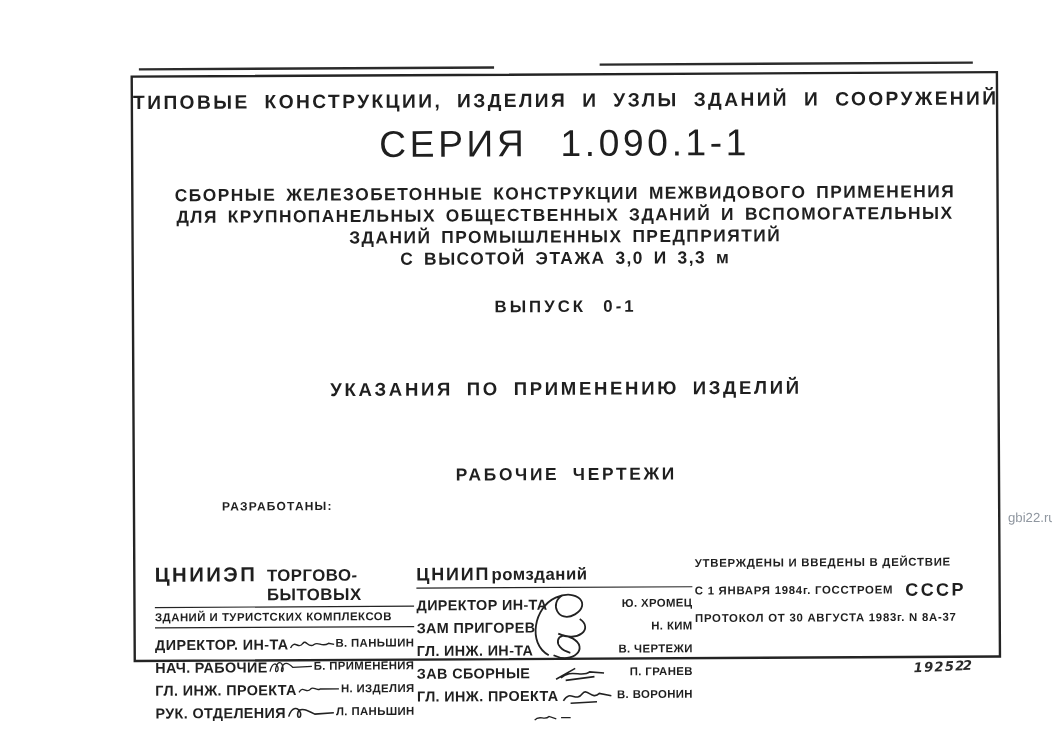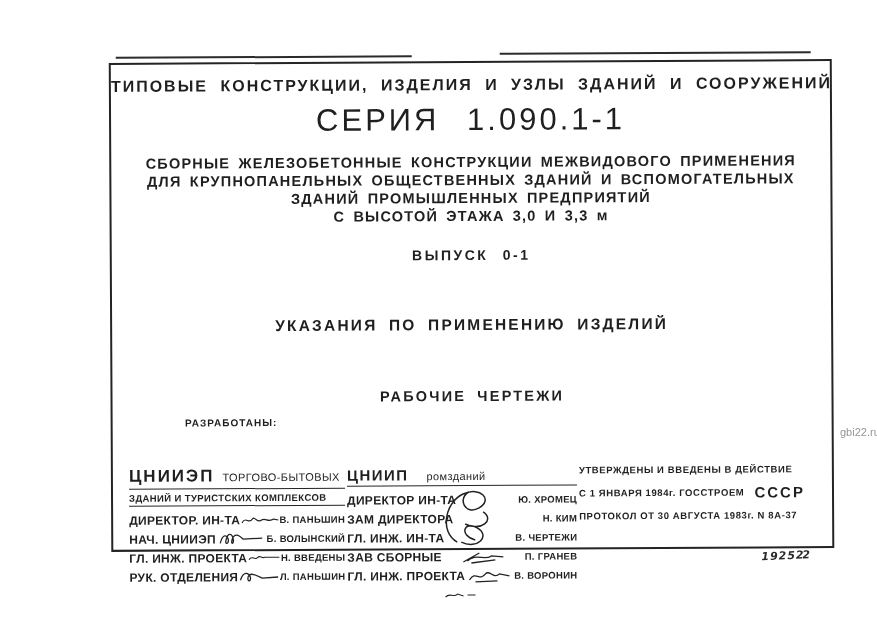--- a/index.html
+++ b/index.html
@@ -28,22 +28,22 @@
   .t-drawings   { top:325px; font-size:14.5px; font-weight:700; letter-spacing:2.2px; word-spacing:5px; }
 
   .bottom { position:absolute; left:6px; top:350px; width:709px; height:133px; }
 
   .developed-label { position:absolute; left:10px; top:3px; width:205px; text-align:center; font-size:10px; font-weight:700; letter-spacing:1px; }
 
   .org1 { position:absolute; left:10px; top:17px; width:216px; }
   .org2 { position:absolute; left:228px; top:17px; width:230px; }
   .org-head { display:flex; align-items:baseline; border-bottom:1.5px solid #242424; padding-bottom:2px; }
   .org-big1 { font-size:17px; font-weight:700; letter-spacing:2px; margin-right:8px; }
-  .org-big2 { font-size:15px; font-weight:700; letter-spacing:1.5px; margin-right:18px; }
-  .org-suffix { font-size:11px; font-weight:400; letter-spacing:0.4px;margin-top:40px; }
+  .org-big2 { font-size:15px; font-weight:700; letter-spacing:1.5px; margin-right:1px; }
+  .org-suffix { font-size:14px; font-weight:700; letter-spacing:0.4px;margin-top:40px; }
   .org-sub { border-bottom:1.5px solid #242424; padding:3px 0 2px 0; font-size:9.5px; font-weight:700; letter-spacing:0.4px; white-space:nowrap; }
   .rows { margin-top:4px; position:relative; }
   .srow { display:flex; align-items:center; height:19px; white-space:nowrap; }
   .srow .role { font-size:12px; font-weight:700; letter-spacing:0.3px; }
   .srow .sigslot { flex:1; display:flex; justify-content:center; min-width:30px; }
   .srow .name { font-size:9.5px; font-weight:700; letter-spacing:0.3px; }
   .blob { position:absolute; left:88px; top:-6px; z-index:2; pointer-events:none; }
   .datescribble { position:absolute; left:96px; top:96px; }
 
   .approval { position:absolute; left:460px; top:52px; width:248px; }
@@ -96,36 +96,36 @@
             <div class="srow">
               <span class="role">ДИРЕКТОР. ИН-ТА</span>
               <span class="sigslot">
                 <svg class="sig" width="42" height="14" viewBox="0 0 42 14">
                     <path d="M2,10 C6,2 9,12 13,6 C16,2 18,11 23,7 C27,4 30,10 36,6 L41,7" fill="none" stroke="#222" stroke-width="1.3"></path>
                   </svg>
               </span>
               <span class="name">В. ПАНЬШИН</span>
             </div>
             <div class="srow">
-              <span class="role">НАЧ. ЦНИИЭП</span>
+              <span class="role">НАЧ. РАБОЧИЕ</span>
               <span class="sigslot">
                 <svg class="sig" width="46" height="16" viewBox="0 0 46 16">
                     <path d="M2,12 C4,4 8,2 10,8 C11,13 6,14 8,8 C10,1 14,2 15,8 C16,13 12,14 14,8 C16,2 20,3 25,8 L44,7" fill="none" stroke="#222" stroke-width="1.3"></path>
                   </svg>
               </span>
-              <span class="name">Б. ВОЛЫНСКИЙ</span>
+              <span class="name">Б. ПРИМЕНЕНИЯ</span>
             </div>
             <div class="srow">
               <span class="role">ГЛ. ИНЖ. ПРОЕКТА</span>
               <span class="sigslot">
                 <svg class="sig" width="42" height="14" viewBox="0 0 42 14">
                     <path d="M2,9 C6,2 9,11 13,6 C16,3 18,8 22,6 L40,6" fill="none" stroke="#222" stroke-width="1.3"></path>
                   </svg>
               </span>
-              <span class="name">Н. ВВЕДЕНЫ</span>
+              <span class="name">Н. ИЗДЕЛИЯ</span>
             </div>
             <div class="srow">
               <span class="role">РУК. ОТДЕЛЕНИЯ</span>
               <span class="sigslot">
                 <svg class="sig" width="42" height="16" viewBox="0 0 42 16">
                     <path d="M2,11 C5,2 10,3 12,8 C13,13 8,13 10,7 C12,3 18,6 24,9 L40,8" fill="none" stroke="#222" stroke-width="1.3"></path>
                   </svg>
               </span>
               <span class="name">Л. ПАНЬШИН</span>
             </div>
@@ -147,21 +147,21 @@
               <svg width="34" height="10" viewBox="0 0 34 10">
                   <path d="M2,7 C6,2 10,8 14,4 L20,6 M24,5 L32,5" fill="none" stroke="#222" stroke-width="1.1"></path>
                 </svg>
             </span>
             <div class="srow">
               <span class="role">ДИРЕКТОР ИН-ТА</span>
               <span class="sigslot"></span>
               <span class="name">Ю. ХРОМЕЦ</span>
             </div>
             <div class="srow">
-              <span class="role">ЗАМ ДИРЕКТОРА</span>
+              <span class="role">ЗАМ ПРИГОРЕВ</span>
               <span class="sigslot"></span>
               <span class="name">Н. КИМ</span>
             </div>
             <div class="srow">
               <span class="role">ГЛ. ИНЖ. ИН-ТА</span>
               <span class="sigslot"></span>
               <span class="name">В. ЧЕРТЕЖИ</span>
             </div>
             <div class="srow">
               <span class="role">ЗАВ СБОРНЫЕ</span>

